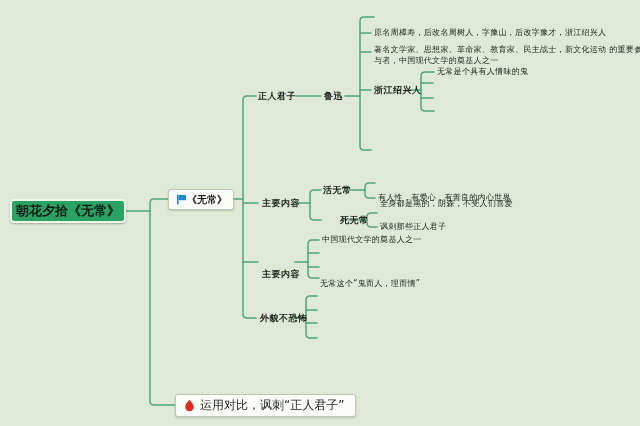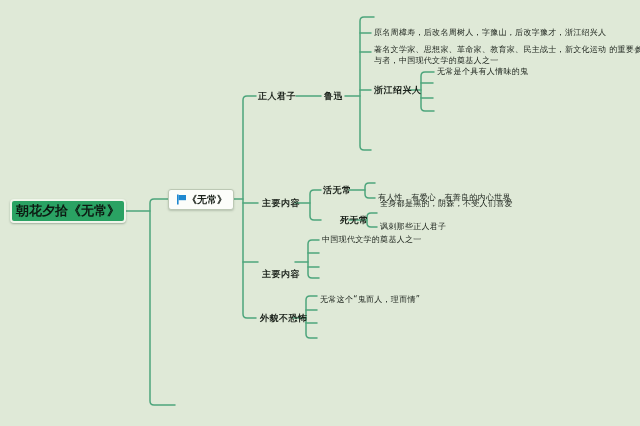--- a/index.html
+++ b/index.html
@@ -100,34 +100,40 @@
   </div>
 
   <div class="box wuchang-box">
     <svg class="ic" width="11" height="11" viewBox="0 0 11 11">
       <rect x="1" y="0.5" width="1.6" height="10" fill="#1e88d0"></rect>
       <path d="M2.6,1 H10 V6.2 H2.6 Z" fill="#1e88d0"></path>
     </svg>
     <span>《无常》</span>
   </div>
 
+  <div class="box note-box">
+    <svg class="ic" width="11" height="13" viewBox="0 0 11 13">
+      <path d="M5.5,0.6 C6.6,2.8 9.7,4.9 9.7,8 a4.2,4.2 0 1 1 -8.4,0 C1.3,4.9 4.4,2.8 5.5,0.6 Z" fill="#df2b1e"></path>
+    </svg>
+    <span>运用对比，讽刺“正人君子”</span>
+  </div>
 
   <div class="lbl branch" style="left:258px;top:96px">正人君子</div>
   <div class="lbl branch" style="left:324px;top:96px">鲁迅</div>
   <div class="lbl" style="left:374px;top:33px">原名周樟寿，后改名周树人，字豫山，后改字豫才，浙江绍兴人</div>
   <div class="lbl wrap2" style="left:374px;top:44px">著名文学家、思想家、革命家、教育家、民主战士，新文化运动 的重要参与者，中国现代文学的奠基人之一</div>
   <div class="lbl branch" style="left:374px;top:90px">浙江绍兴人</div>
   <div class="lbl" style="left:437px;top:72px">无常是个具有人情味的鬼</div>
 
   <div class="lbl branch" style="left:262px;top:203px">主要内容</div>
   <div class="lbl branch" style="left:323px;top:190px">活无常</div>
   <div class="lbl" style="left:378px;top:198px">有人性，有爱心，有善良的内心世界</div>
   <div class="lbl branch" style="left:340px;top:220px">死无常</div>
   <div class="lbl" style="left:380px;top:204px">全身都是黑的，阴森，不受人们喜爱</div>
   <div class="lbl" style="left:380px;top:227px">讽刺那些正人君子</div>
 
   <div class="lbl branch" style="left:262px;top:274px">主要内容</div>
   <div class="lbl" style="left:322px;top:240px">中国现代文学的奠基人之一</div>
 
   <div class="lbl branch" style="left:260px;top:318px">外貌不恐怖</div>
-  <div class="lbl" style="left:320px;top:300px">无常这个“鬼而人，理而情”</div>
+  <div class="lbl" style="left:320px;top:284px">无常这个“鬼而人，理而情”</div>
 
 </div>
 
 </body></html>

